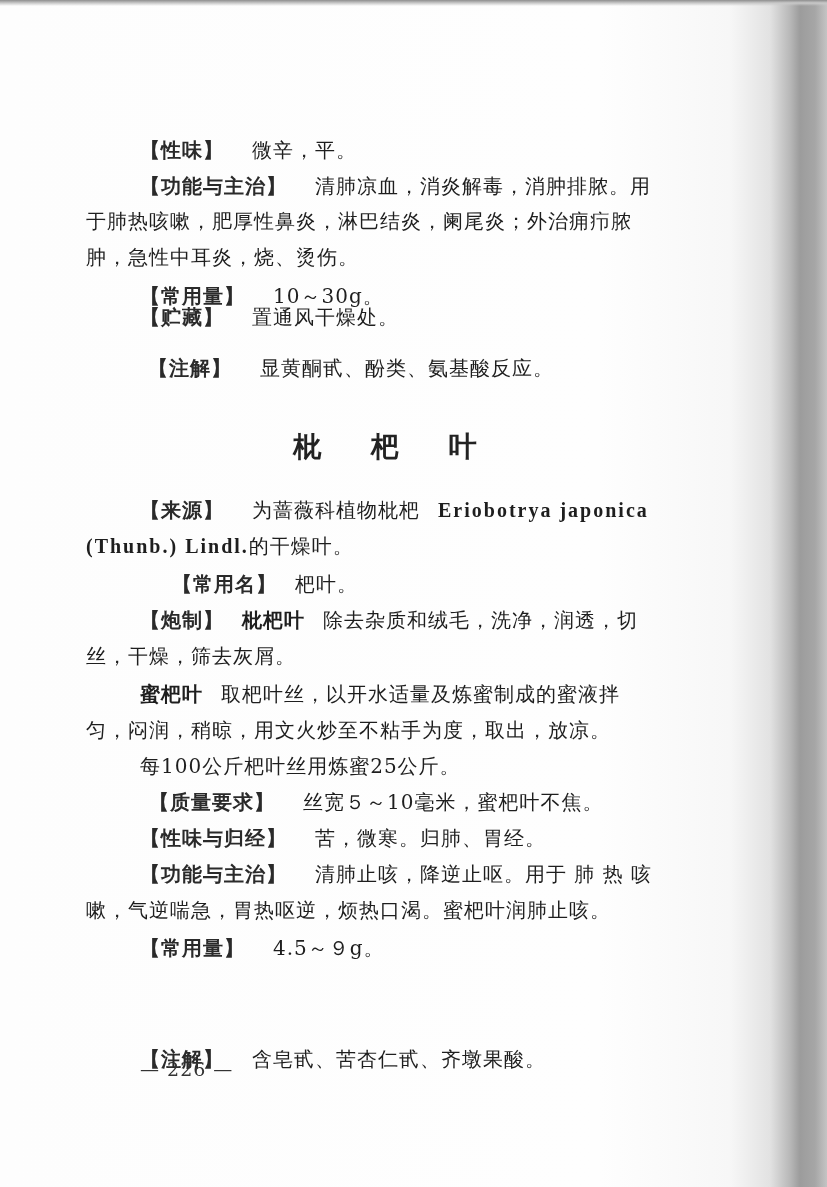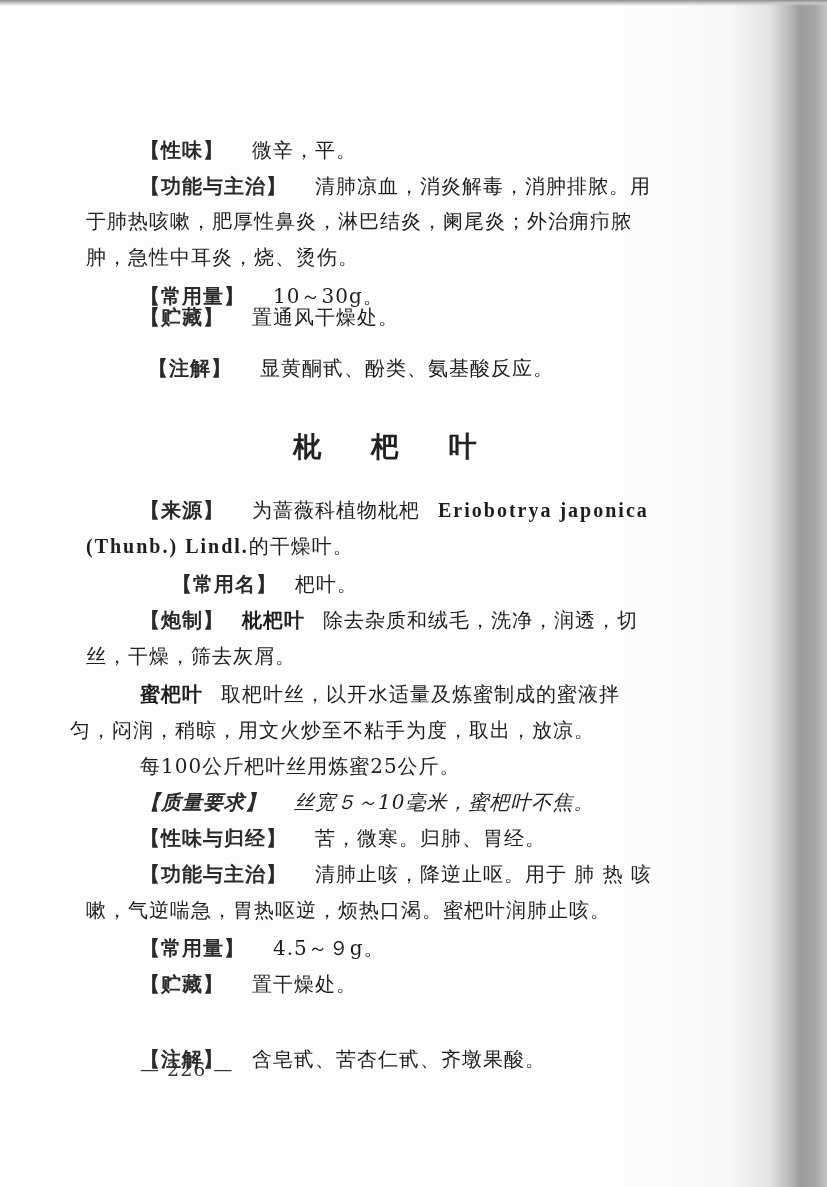--- a/index.html
+++ b/index.html
@@ -113,42 +113,39 @@
   </div>
 
   <div class="line" style="left:140px; top:608px;">
     <span class="tag">【炮制】</span><span class="gap-s"></span><span class="bold-term">枇杷叶</span><span class="gap-s"></span><span>除去杂质和绒毛，洗净，润透，切</span>
   </div>
   <div class="line" style="left:86px; top:644px;">丝，干燥，筛去灰屑。</div>
 
   <div class="line" style="left:140px; top:682px;">
     <span class="bold-term">蜜杷叶</span><span class="gap-s"></span><span>取杷叶丝，以开水适量及炼蜜制成的蜜液拌</span>
   </div>
-  <div class="line" style="left:70px; top:718px;text-align:right;">匀，闷润，稍晾，用文火炒至不粘手为度，取出，放凉。</div>
+  <div class="line" style="left:86px; top:718px;text-align:right;">匀，闷润，稍晾，用文火炒至不粘手为度，取出，放凉。</div>
   <div class="line" style="left:140px; top:754px;">每100公斤杷叶丝用炼蜜25公斤。</div>
 
-  <div class="line" style="left:140px; top:790px;font-style:italic;">
+  <div class="line" style="left:149px; top:790px;">
     <span class="tag">【质量要求】</span><span class="gap"></span><span>丝宽５～10毫米，蜜杷叶不焦。</span>
   </div>
 
   <div class="line" style="left:140px; top:826px;">
     <span class="tag">【性味与归经】</span><span class="gap"></span><span>苦，微寒。归肺、胃经。</span>
   </div>
 
   <div class="line" style="left:140px; top:862px;">
     <span class="tag">【功能与主治】</span><span class="gap"></span><span>清肺止咳，降逆止呕。用于 肺 热 咳</span>
   </div>
   <div class="line" style="left:86px; top:898px;">嗽，气逆喘急，胃热呕逆，烦热口渴。蜜杷叶润肺止咳。</div>
 
   <div class="line" style="left:140px; top:936px;">
     <span class="tag">【常用量】</span><span class="gap"></span><span>4.5～９g。</span>
   </div>
 
-  <div class="line" style="left:140px; top:972px;">
-    <span class="tag">【贮藏】</span><span class="gap"></span><span>置干燥处。</span>
-  </div>
 
   <div class="line" style="left:140px; top:1008px;margin-top:39px;">
     <span class="tag">【注解】</span><span class="gap"></span><span>含皂甙、苦杏仁甙、齐墩果酸。</span>
   </div>
 
   <div class="page-number">— 226 —</div>
 </div>
 
 </body></html>

